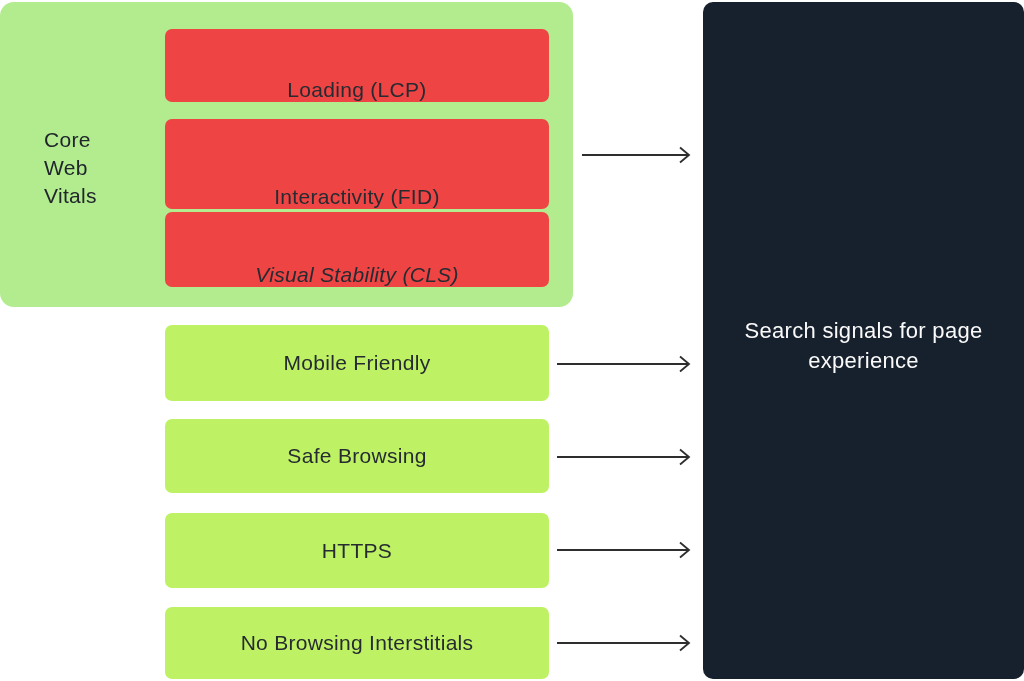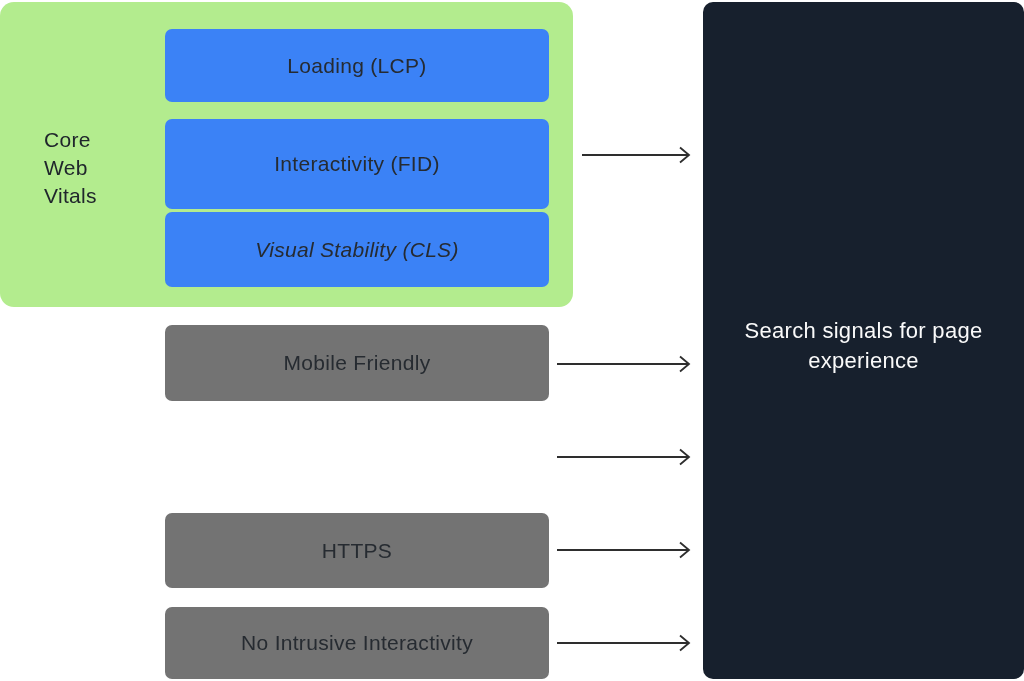--- a/index.html
+++ b/index.html
@@ -37,22 +37,22 @@
     left: 165px;
     width: 384px;
     border-radius: 7px;
     display: flex;
     align-items: center;
     justify-content: center;
     font-size: 21px;
     letter-spacing: 0.3px;
     color: #262b31;
   }
-  .item-box.pale { background: #3b82f6; }
-  .item-box.gray { background: #737373; }
+  .item-box.pale { background: #ef4444; align-items: flex-end; }
+  .item-box.gray { background: #bef264; }
   .cwv-item-1 { top: 27px;  height: 73px; }
   .cwv-item-2 { top: 117px; height: 90px; }
   .cwv-item-3 { top: 210px; height: 75px; font-style: italic; }
   .sig-1 { top: 325px; height: 76px; }
   .sig-2 { top: 419px; height: 74px; }
   .sig-3 { top: 513px; height: 75px; }
   .sig-4 { top: 607px; height: 72px; }
   .arrow-svg { position: absolute; display: block; }
   
   .result-panel {
@@ -90,25 +90,28 @@
       <span>Interactivity (FID)</span>
     </div>
     <div class="item-box pale cwv-item-3">
       <span>Visual Stability (CLS)</span>
     </div>
   </div>
 
   <div class="item-box gray sig-1">
     <span>Mobile Friendly</span>
   </div>
+  <div class="item-box gray sig-2">
+    <span>Safe Browsing</span>
+  </div>
   <div class="item-box gray sig-3">
     <span>HTTPS</span>
   </div>
   <div class="item-box gray sig-4">
-    <span>No Intrusive Interactivity</span>
+    <span>No Browsing Interstitials</span>
   </div>
 
   <svg class="arrow-svg" style="left:581px; top:146px;" width="117" height="18" viewBox="0 0 117 18" aria-hidden="true">
     <line x1="1" y1="9" x2="107" y2="9" stroke="#2e2e2e" stroke-width="1.8"></line>
     <polyline points="99,1.5 108,9 99,16.5" fill="none" stroke="#2e2e2e" stroke-width="1.8"></polyline>
   </svg>
   <svg class="arrow-svg" style="left:556px; top:355px;" width="142" height="18" viewBox="0 0 142 18" aria-hidden="true">
     <line x1="1" y1="9" x2="132" y2="9" stroke="#2e2e2e" stroke-width="1.8"></line>
     <polyline points="124,1.5 133,9 124,16.5" fill="none" stroke="#2e2e2e" stroke-width="1.8"></polyline>
   </svg>

